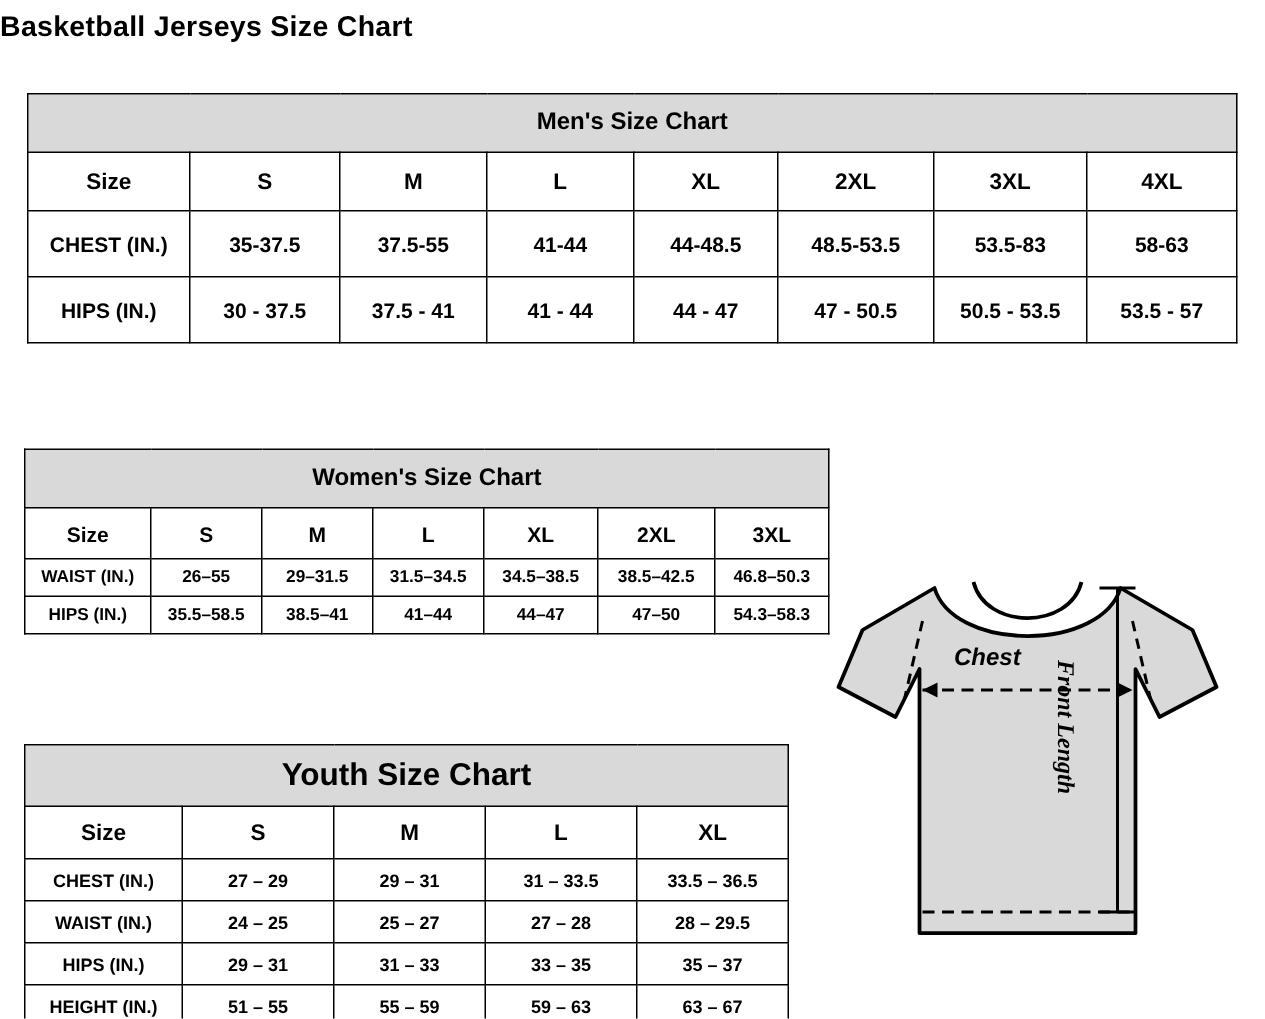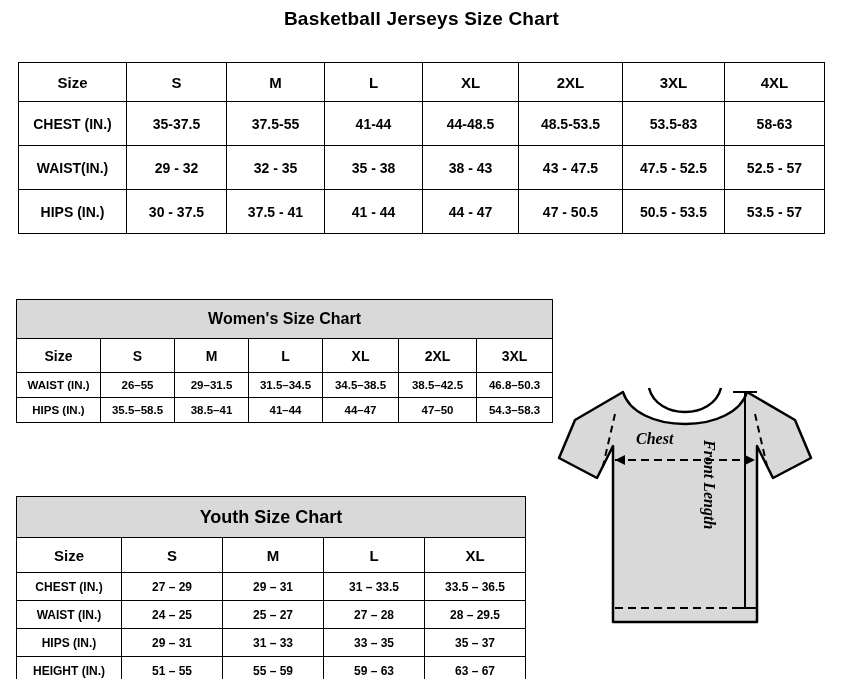--- a/index.html
+++ b/index.html
@@ -9,21 +9,20 @@
   body {
     width: 843px;
     height: 679px;
     background: #ffffff;
     font-family: "Liberation Sans", sans-serif;
     color: #000000;
     position: relative;
     overflow: hidden;
   }
   #page-title {
-    text-align: center;
     font-size: 19px;
     font-weight: bold;
     margin-top: 8px;
     letter-spacing: 0.2px;
   }
   table {
     border-collapse: collapse;
     table-layout: fixed;
   }
   td, th {
@@ -86,21 +85,21 @@
 
   
   #youth-chart {
     position: absolute;
     left: 16px;
     top: 496px;
     width: 509px;
   }
   #youth-chart .caption-cell {
     height: 40px;
-    font-size: 18px;
+    font-size: 21px;
   }
   #youth-chart .hdr-row td {
     height: 34px;
     font-size: 15px;
   }
   #youth-chart .data-row td {
     height: 27px;
     font-size: 12px;
   }
   #youth-chart .rowlabel {
@@ -118,21 +117,21 @@
   #shirt-diagram svg {
     display: block;
   }
   .lbl-chest {
     position: absolute;
     left: 636px;
     top: 430px;
     font-size: 16px;
     font-weight: bold;
     font-style: italic;
-    font-family: Liberation Serif, serif;
+    font-family: Liberation Sans, sans-serif;
   }
   .lbl-frontlength {
     position: absolute;
     left: 718px;
     top: 440px;
     font-size: 16px;
     font-weight: bold;
     font-style: italic;
     font-family: "Liberation Serif", serif;
     transform: rotate(90deg);
@@ -150,49 +149,42 @@
     <col style="width:108px">
       <col style="width:100px">
       <col style="width:98px">
       <col style="width:98px">
     <col style="width:96px">
       <col style="width:104px">
       <col style="width:102px">
       <col style="width:100px">
   </colgroup>
   <tbody>
+    <tr>
+      <td class="caption-cell" colspan="8">Men's Size Chart</td>
+    </tr>
     <tr class="hdr-row">
       <td>Size</td>
       <td>S</td>
       <td>M</td>
       <td>L</td>
       <td>XL</td>
       <td>2XL</td>
       <td>3XL</td>
       <td>4XL</td>
     </tr>
     <tr class="data-row">
       <td class="rowlabel">CHEST (IN.)</td>
       <td>35-37.5</td>
       <td>37.5-55</td>
       <td>41-44</td>
       <td>44-48.5</td>
       <td>48.5-53.5</td>
       <td>53.5-83</td>
       <td>58-63</td>
-    </tr>
-    <tr class="data-row">
-      <td class="rowlabel">WAIST(IN.)</td>
-      <td>29 - 32</td>
-      <td>32 - 35</td>
-      <td>35 - 38</td>
-      <td>38 - 43</td>
-      <td>43 - 47.5</td>
-      <td>47.5 - 52.5</td>
-      <td>52.5 - 57</td>
     </tr>
     <tr class="data-row">
       <td class="rowlabel">HIPS (IN.)</td>
       <td>30 - 37.5</td>
       <td>37.5 - 41</td>
       <td>41 - 44</td>
       <td>44 - 47</td>
       <td>47 - 50.5</td>
       <td>50.5 - 53.5</td>
       <td>53.5 - 57</td>

